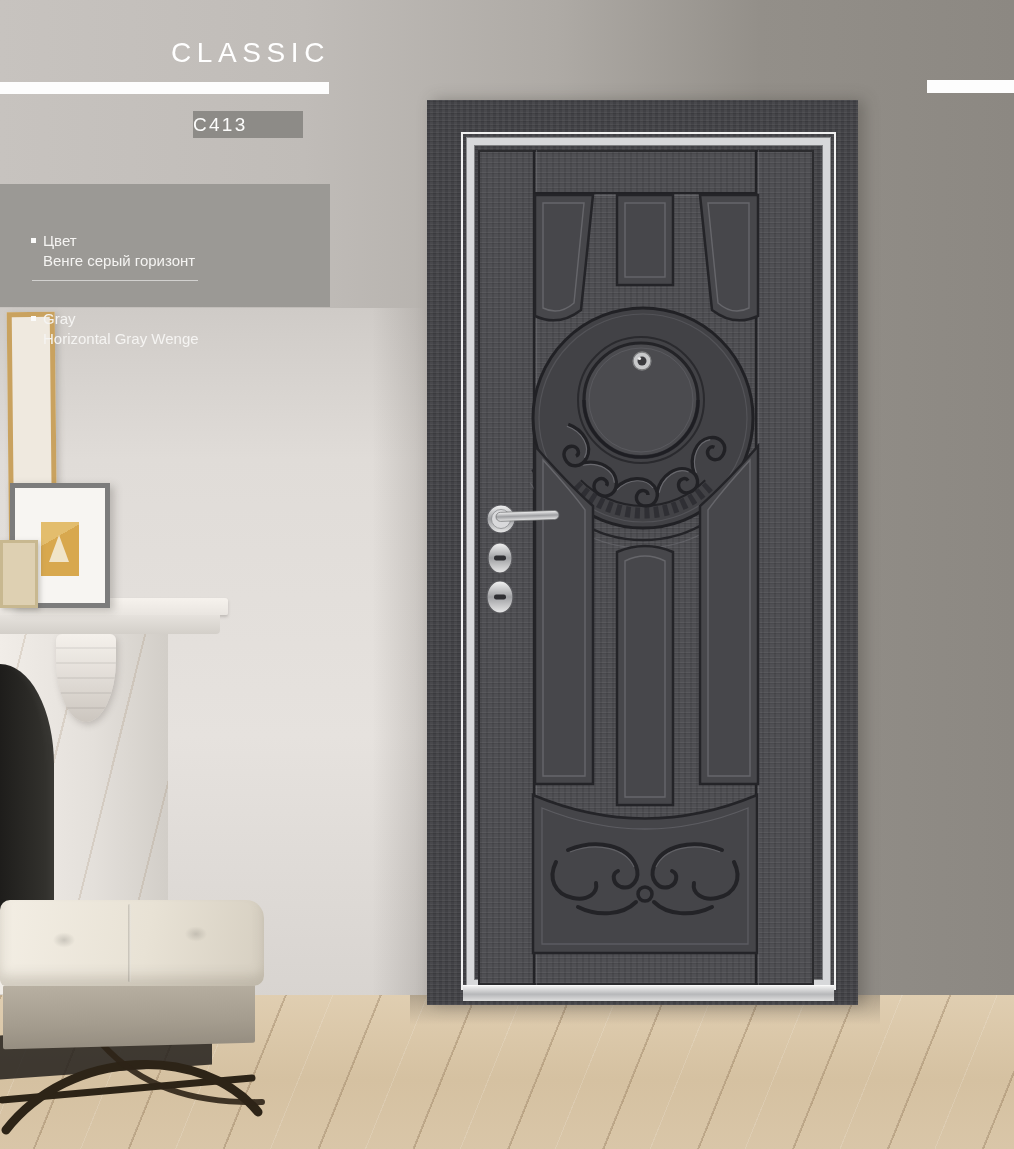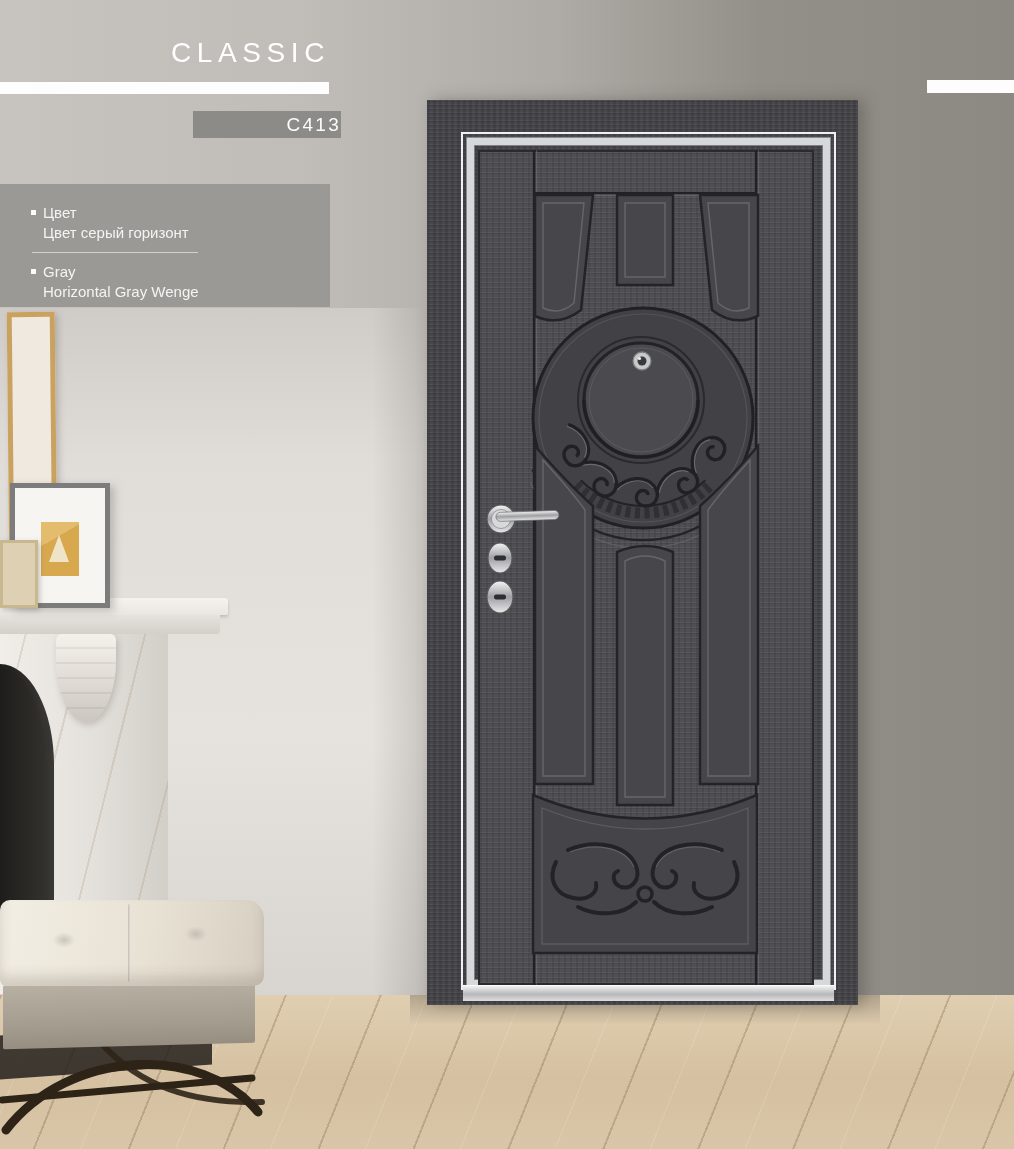--- a/index.html
+++ b/index.html
@@ -92,25 +92,25 @@
     border:2px solid #2b2b2e;}
   .door-leaf svg{position:absolute;left:-2px;top:-2px;}
   .door-sill{position:absolute;left:36px;right:24px;top:885px;height:16px;
     background:linear-gradient(180deg,#f1f1f1 0%,#b7b8ba 55%,#dedede 100%);
     border-top:1px solid #fafafa;}
   
   .page-title{position:absolute;left:0;top:33px;width:330px;height:40px;line-height:40px;
     text-align:right;color:#ffffff;font-size:28px;font-weight:300;letter-spacing:.2em;}
   .bar-left{position:absolute;left:0;top:82px;width:329px;height:12px;background:#fdfdfd;}
   .bar-right{position:absolute;left:927px;top:80px;width:87px;height:13px;background:#fdfdfd;}
-  .model-badge{position:absolute;left:193px;top:111px;width:148px;height:27px;line-height:27px;
-    background:#8d8b87;color:#fcfcfb;text-align:right;font-size:19px;font-weight:300;letter-spacing:.12em;}
+  .model-badge{position:absolute;left:193px;top:111px;width:110px;height:27px;line-height:27px;
+    background:#8d8b87;color:#fcfcfb;text-align:left;font-size:19px;font-weight:300;letter-spacing:.12em;}
   .info-box{position:absolute;left:0;top:184px;width:330px;height:123px;background:#9b9995;
     color:#f5f4f2;font-size:15px;padding-top:19px;}
-  .spec-row{position:relative;padding-left:43px;line-height:20px;}
+  .spec-row{position:relative;padding-left:43px;line-height:20px;margin-top:28px;}
   .spec-bullet{position:absolute;left:31px;top:7px;width:5px;height:5px;background:#fbfbfa;}
   .spec-label{font-weight:400;}
   .spec-value{font-weight:300;}
   .spec-divider{margin:9px 0 9px 32px;width:166px;height:1px;background:rgba(255,255,255,.55);}
 </style>
 </head>
 <body>
 
 <div class="scene">
 
@@ -261,21 +261,21 @@
 
   <div class="page-title">CLASSIC</div>
   <div class="bar-left"></div>
   <div class="bar-right"></div>
   <div class="model-badge">C413</div>
 
   <div class="info-box">
     <div class="spec-row">
       <span class="spec-bullet"></span>
       <div class="spec-label">Цвет</div>
-      <div class="spec-value">Цвет серый горизонт</div>
+      <div class="spec-value">Венге серый горизонт</div>
     </div>
     <div class="spec-divider"></div>
     <div class="spec-row">
       <span class="spec-bullet"></span>
       <div class="spec-label">Gray</div>
       <div class="spec-value">Horizontal Gray Wenge</div>
     </div>
   </div>
 
 </div>

